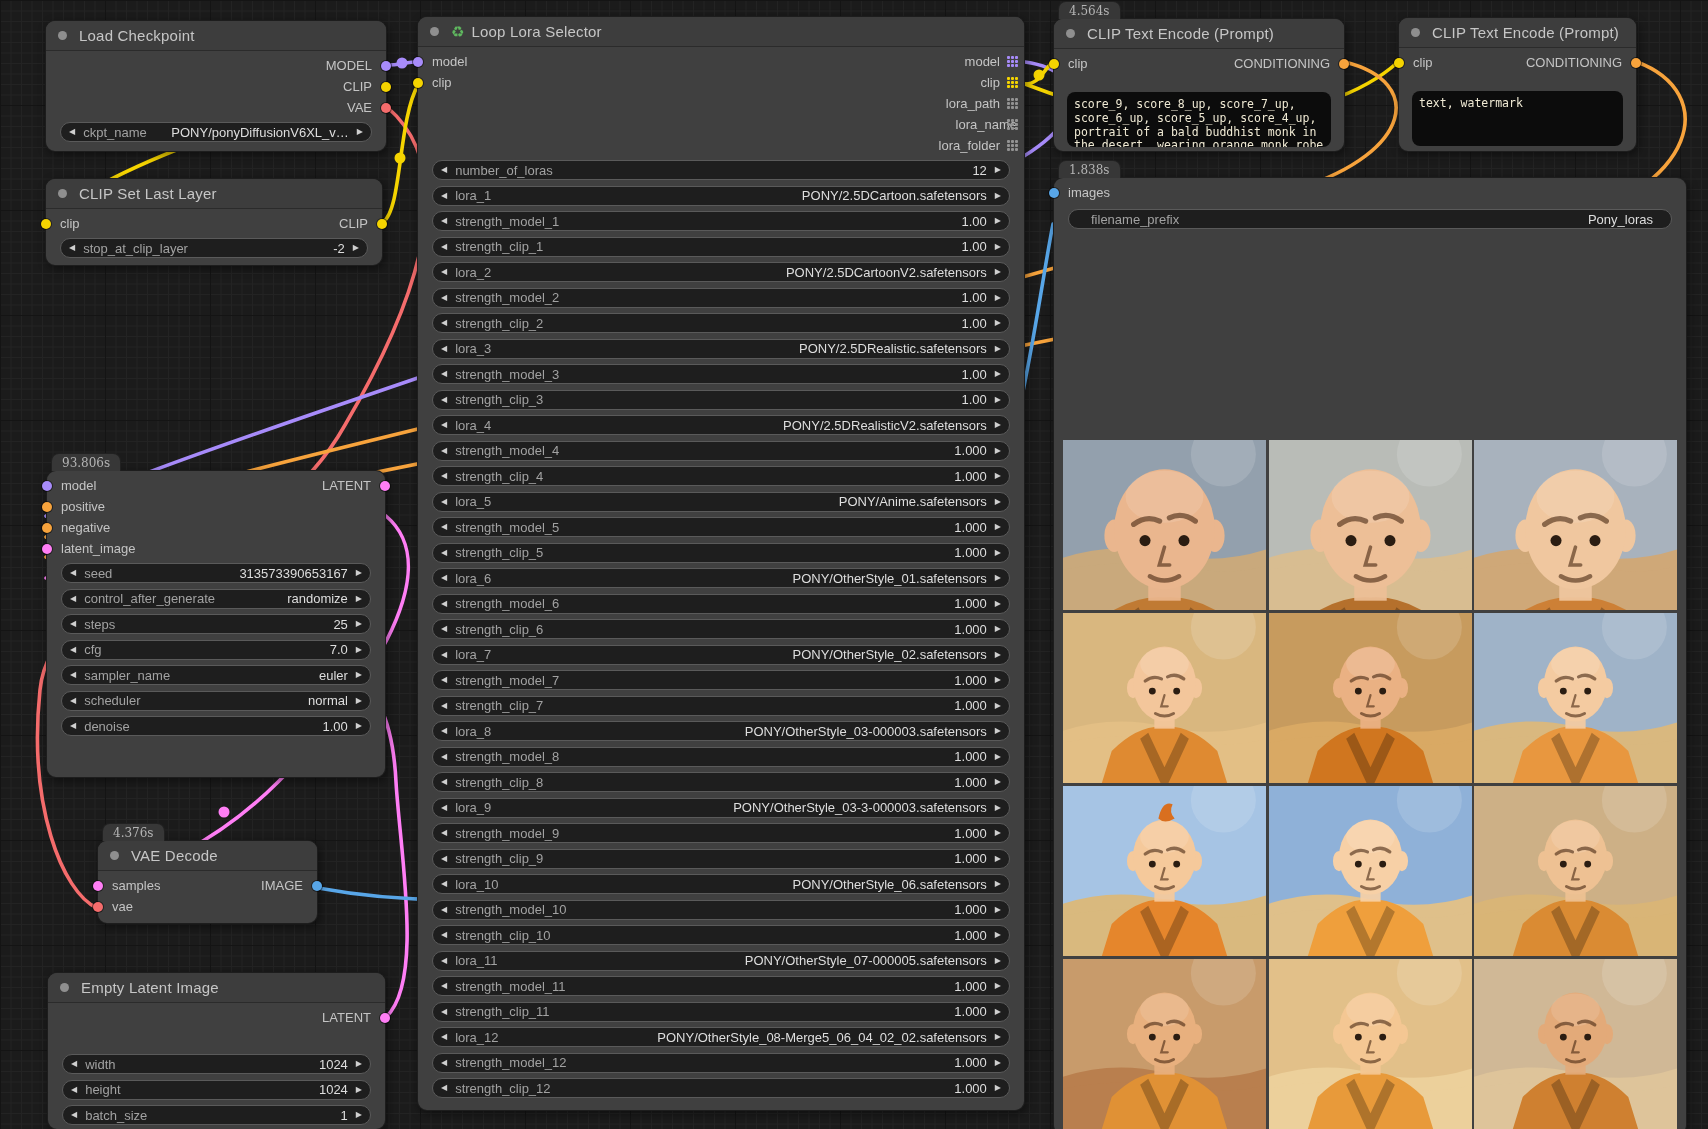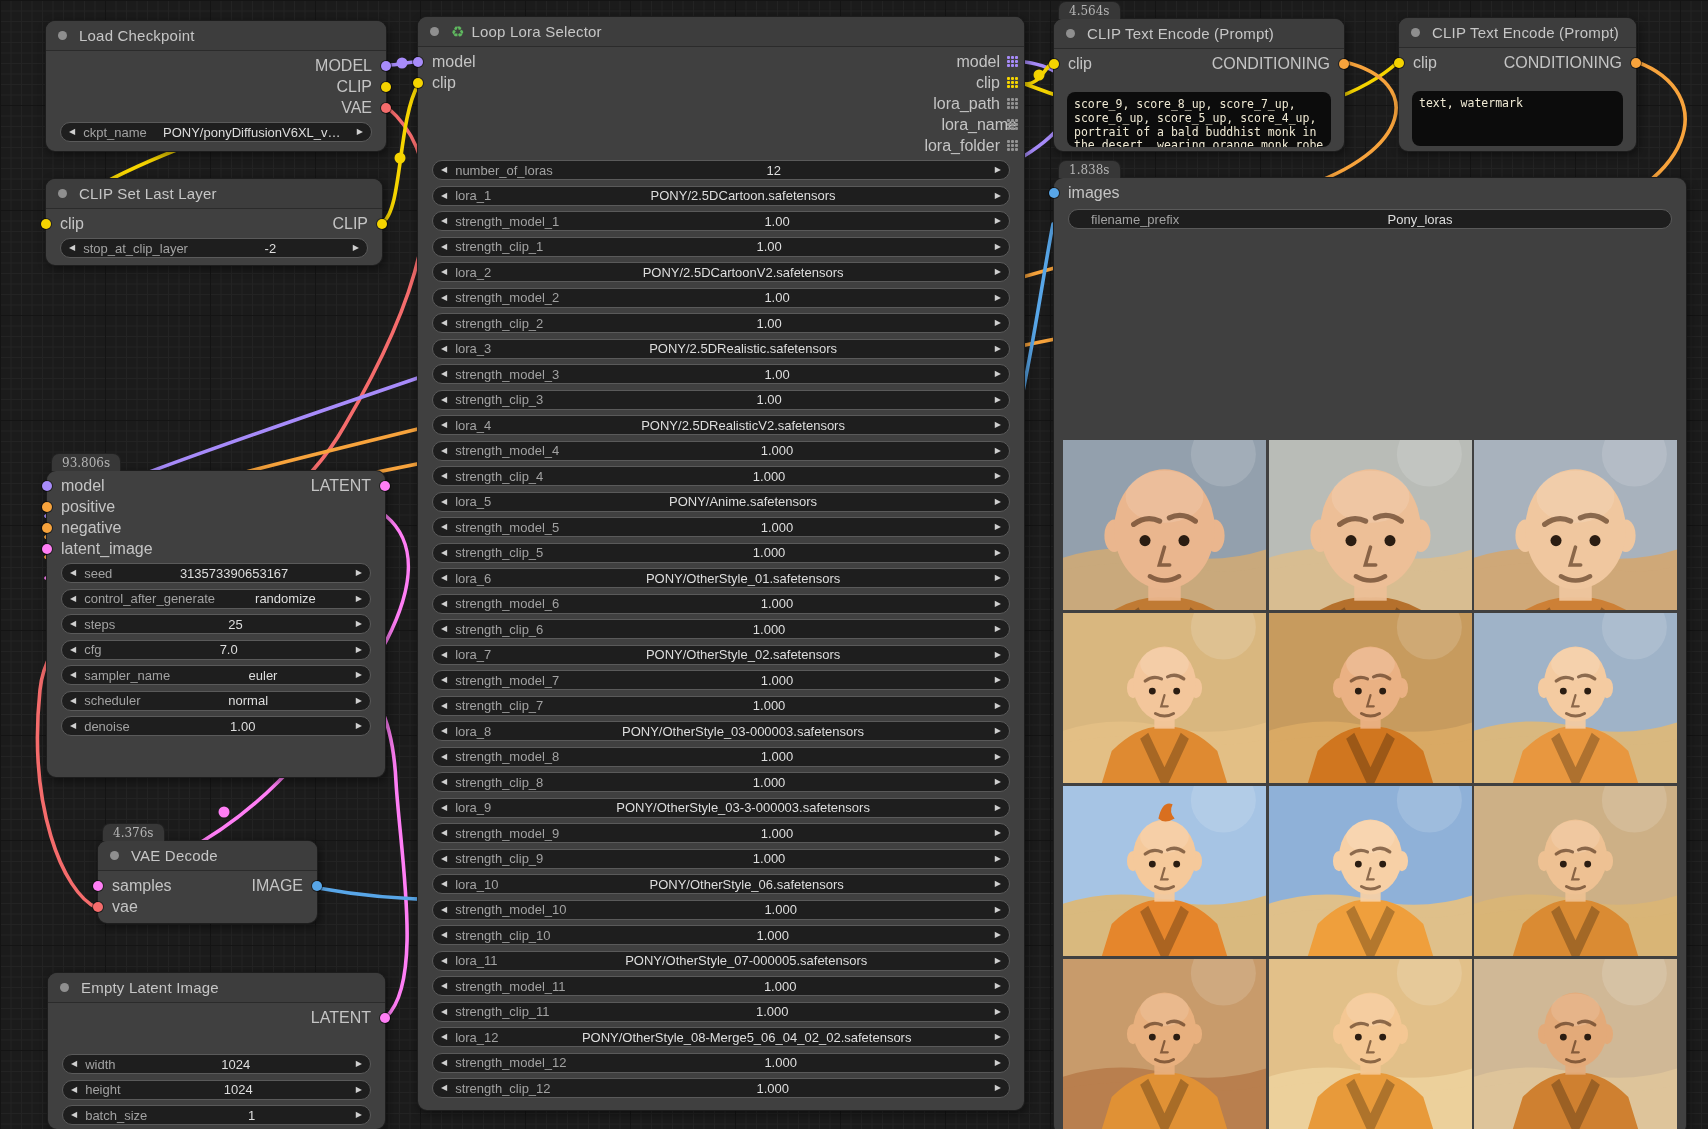--- a/index.html
+++ b/index.html
@@ -35,21 +35,21 @@
     position:absolute; top:-18px; left:4px; height:18px;
     background:#373737; border:1px solid rgba(0,0,0,.4); border-bottom:none;
     border-radius:8px 8px 0 0;
     font-family:"DejaVu Serif", serif; font-size:12px; color:#b4b4b4;
     padding:1px 10px 0 10px; line-height:16px;
   }
   .slots { padding-top:4px; }
   .slot-row { position:relative; height:21px; display:flex; align-items:center; }
   .slot-in  { position:absolute; left:0; display:flex; align-items:center; height:21px; }
   .slot-out { position:absolute; right:0; display:flex; align-items:center; height:21px; }
-  .slot-label { font-size:16px; color:#c4c4c4; }
+  .slot-label { font-size:13px; color:#c4c4c4; }
   .slot-in  .slot-label { margin-left:14px; }
   .slot-out .slot-label { margin-right:14px; }
   .dot {
     position:absolute; width:10px; height:10px; border-radius:50%;
     top:5.5px; box-shadow:0 0 0 1px rgba(0,0,0,.5);
   }
   .dot.left  { left:-5px; }
   .dot.right { right:-5px; }
   .grid-icon {
     position:absolute; right:6px; top:5px;
@@ -59,21 +59,21 @@
   .grid-icon i { background:currentColor; border-radius:1px; }
   .widgets { padding-top:4px; }
   .widget {
     height:20px; margin:0 14px 5.5px 14px;
     background:#1e1e1e; border:1px solid #5a5a5a; border-radius:10px;
     display:flex; align-items:center; padding:0 8px;
     font-size:13px; overflow:hidden;
   }
   .widget .arrow { color:#cfcfcf; font-size:8px; flex:none; line-height:1; }
   .widget .w-label { color:#a2a2a2; margin:16px 8px; white-space:nowrap; flex:none; }
-  .widget .w-value { color:#dedede; flex:1; text-align:center; margin-right:8px; white-space:nowrap; overflow:hidden; }
+  .widget .w-value { color:#dedede; flex:1; text-align:right; margin-right:8px; white-space:nowrap; overflow:hidden; }
   .widget.no-arrows .w-label { margin-left:14px; }
   .widget.no-arrows .w-value { margin-right:10px; }
   .textbox {
     margin:18px 13px 0 13px; height:55px;
     background:#0c0c0c; border-radius:8px;
     font-family:"DejaVu Sans Mono", monospace; font-size:11.5px; line-height:1.2;
     color:#f0ead4; padding:6px 7px; overflow:hidden; word-break:break-word;
   }
   .img-grid {
     position:absolute; left:9px; right:9px; top:262px; bottom:5px;

